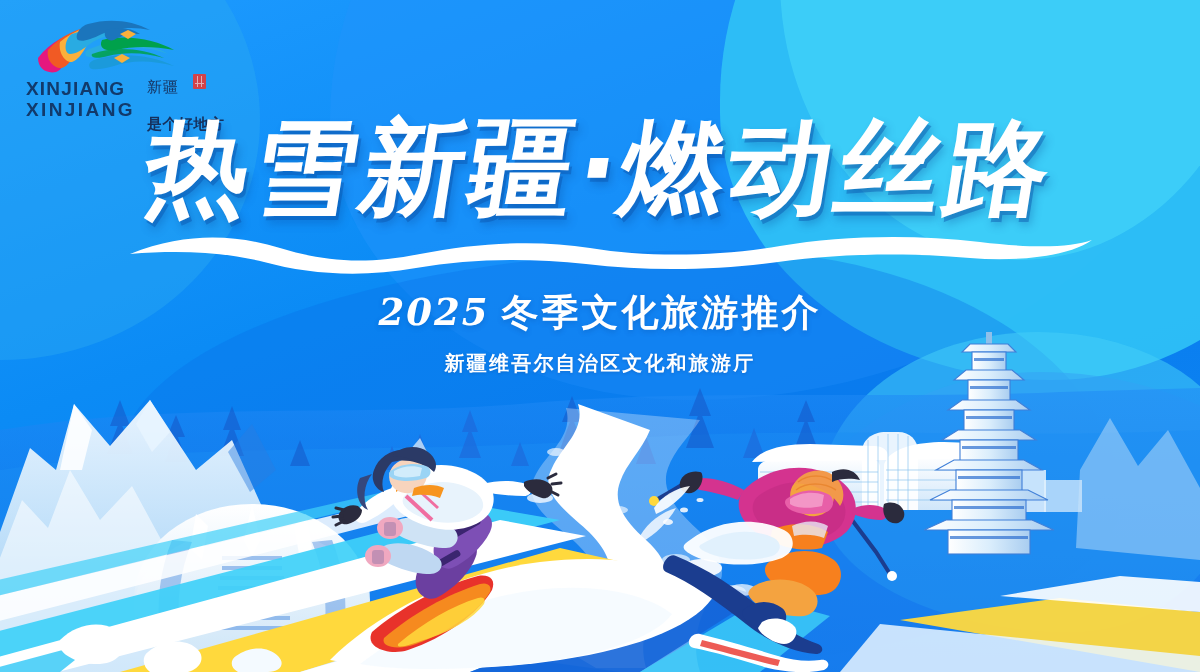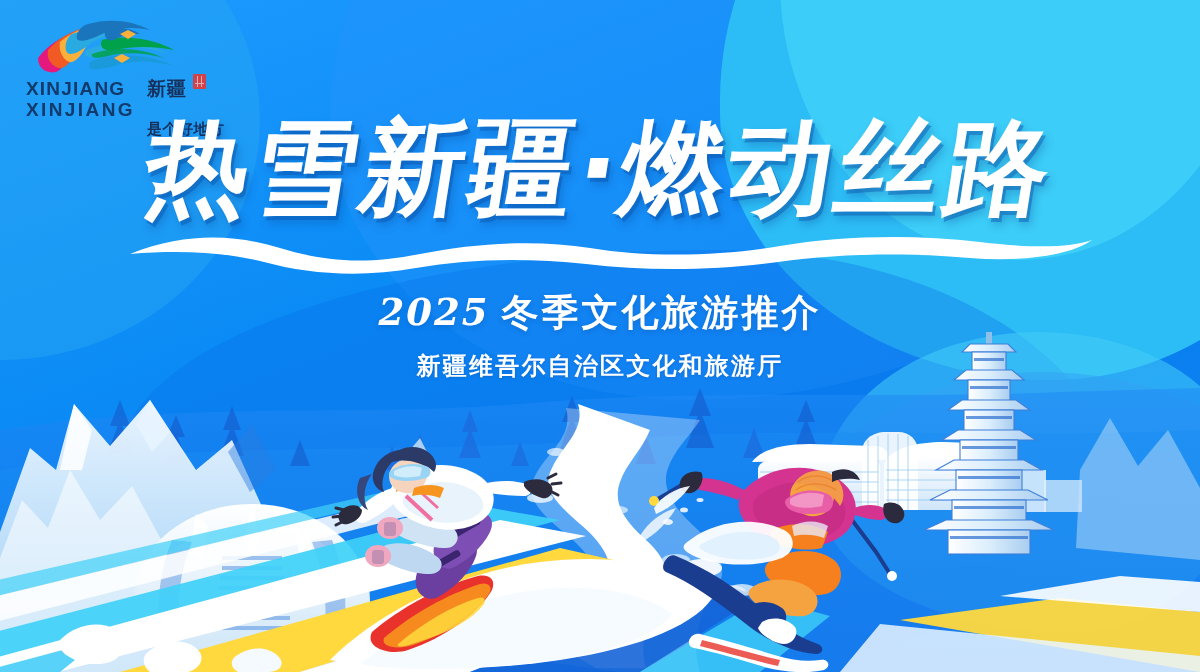--- a/index.html
+++ b/index.html
@@ -57,21 +57,21 @@
   .logo-en{ line-height:1.12; }
   .logo-en .l1{
     font-size:19px; font-weight:700; letter-spacing:1.2px; color:#123a6b;
     font-family:"Liberation Sans", sans-serif;
   }
   .logo-en .l2{
     font-size:19px; font-weight:700; letter-spacing:2.4px; color:#123a6b;
     font-family:"Liberation Sans", sans-serif;
   }
   .logo-cn{ margin-left:12px; line-height:1.2; position:relative; }
-  .logo-cn .c1{ font-size:19px; font-weight:700; color:#16305c; letter-spacing:1px; }
+  .logo-cn .c1{ font-size:15px; font-weight:400; color:#16305c; letter-spacing:1px; }
   .logo-cn .c2{ font-size:15px; font-weight:700; color:#16305c; letter-spacing:.5px; margin-top:19px; }
   .seal{
     position:absolute; left:46px; top:-4px; width:13px; height:15px;
     background:
       linear-gradient(#e23b3b,#e23b3b) 0 0/100% 100% no-repeat;
     opacity:.92; border-radius:1px;
   }
   .seal::after{
     content:""; position:absolute; inset:2px;
     background:
@@ -102,21 +102,21 @@
     text-shadow:0 2px 5px rgba(8,60,140,.25);
     font-family:"DejaVu Sans","Liberation Sans", sans-serif;
   }
   .subtitle .yr{
     font-family:"DejaVu Serif","Liberation Serif", serif;
     font-style:italic; font-weight:700; letter-spacing:2px; margin-right:12px;
   }
 
   .org{
     position:absolute; left:0; right:0; top:350px; text-align:center;
-    font-size:24px; font-weight:700; color:#ffffff; letter-spacing:2.2px;
+    font-size:20px; font-weight:700; color:#ffffff; letter-spacing:2.2px;
     white-space:nowrap; text-shadow:0 1px 3px rgba(8,60,140,.3);
   }
   .org-date{
     position:absolute; left:0; right:0; top:375px; text-align:center;
     font-size:18px; font-weight:700; color:#ffffff; letter-spacing:2.4px;
     text-shadow:0 1px 3px rgba(8,60,140,.3);
     font-family:"Liberation Sans", sans-serif;
   }
 </style>
 </head>

